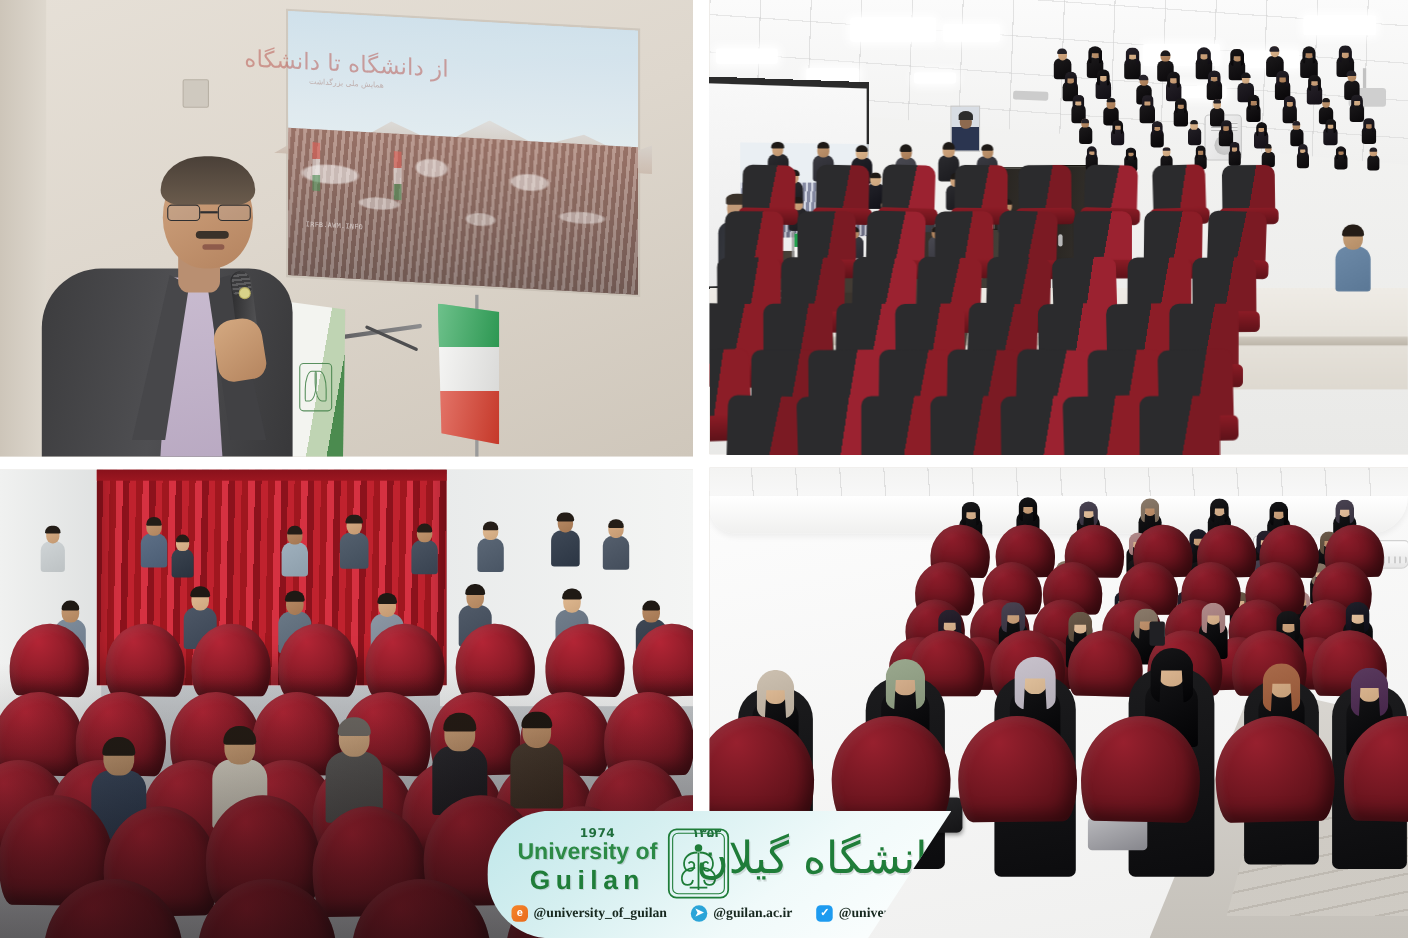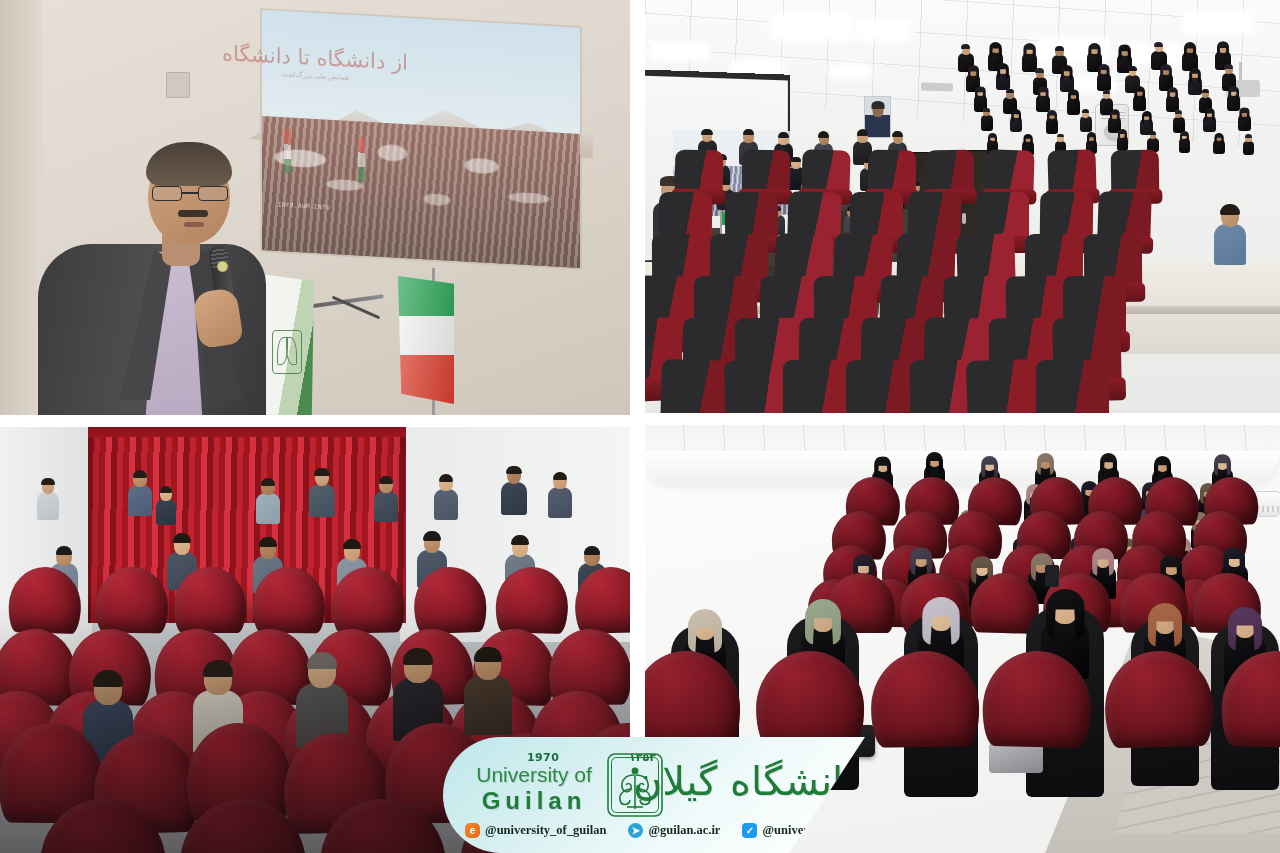--- a/index.html
+++ b/index.html
@@ -450,21 +450,21 @@
 
   .yr{
     position:absolute; font-family:"DejaVu Sans", sans-serif;
     font-size:11px; font-weight:bold; color:#1f6e3c; letter-spacing:.4px;
   }
   #yr-en{ left:84px; top:14px; }
   #yr-fa{ left:186px; top:14px; }
 
   #uni-line1{
     position:absolute; left:26px; top:26px; width:130px; text-align:center;
-    font-size:21px; font-weight:normal; color:#2c8a46;
+    font-size:21px; font-weight:bold; color:#2c8a46;
     text-shadow:1px 1px 0 rgba(0,0,0,.12);
   }
   #uni-line2{
     position:absolute; left:26px; top:50px; width:130px; text-align:center;
     font-size:24px; font-weight:bold; color:#1f7d39; letter-spacing:5px;
     text-shadow:1px 1px 0 rgba(0,0,0,.12);
   }
 
   #ug-mark{
     position:absolute; left:162px; top:14px; width:60px; height:68px;
@@ -1292,21 +1292,21 @@
           <div class="vel" style="left:460.28960905349794px;top:226px;width:108px;height:96px;transform:rotate(-1.2701131687242797deg);background:radial-gradient(ellipse at 35% 25%, #97202e, #4a0c12);box-shadow:inset -6px -8px 14px rgba(0,0,0,.4), inset 4px 4px 10px rgba(255,255,255,.08);"></div>
           <div class="vel" style="left:576.5681069958848px;top:226px;width:108px;height:96px;transform:rotate(1.4996742112482853deg);background:radial-gradient(ellipse at 35% 25%, #97202e, #4a0c12);box-shadow:inset -6px -8px 14px rgba(0,0,0,.4), inset 4px 4px 10px rgba(255,255,255,.08);"></div>
         </div>
     </div>
   </div>
 
 </div>
 
 <div id="logo-badge">
   <div class="b-inner">
-    <div class="yr" id="yr-en">1970</div>
+    <div class="yr" id="yr-en">1974</div>
     <div class="yr" id="yr-fa">۱۳۵۳</div>
 
     <div id="uni-line1">University of</div>
     <div id="uni-line2">Guilan</div>
 
     <div id="ug-mark">
       <svg viewBox="0 0 60 68" fill="none" stroke="#1f7d39" stroke-width="1.6">
         <rect x="3" y="3" width="54" height="62" rx="7" ry="7"></rect>
         <rect x="6.5" y="6.5" width="47" height="55" rx="5" ry="5" stroke-width="1"></rect>
         <circle cx="30" cy="20" r="3.4" fill="#1f7d39" stroke="none"></circle>

